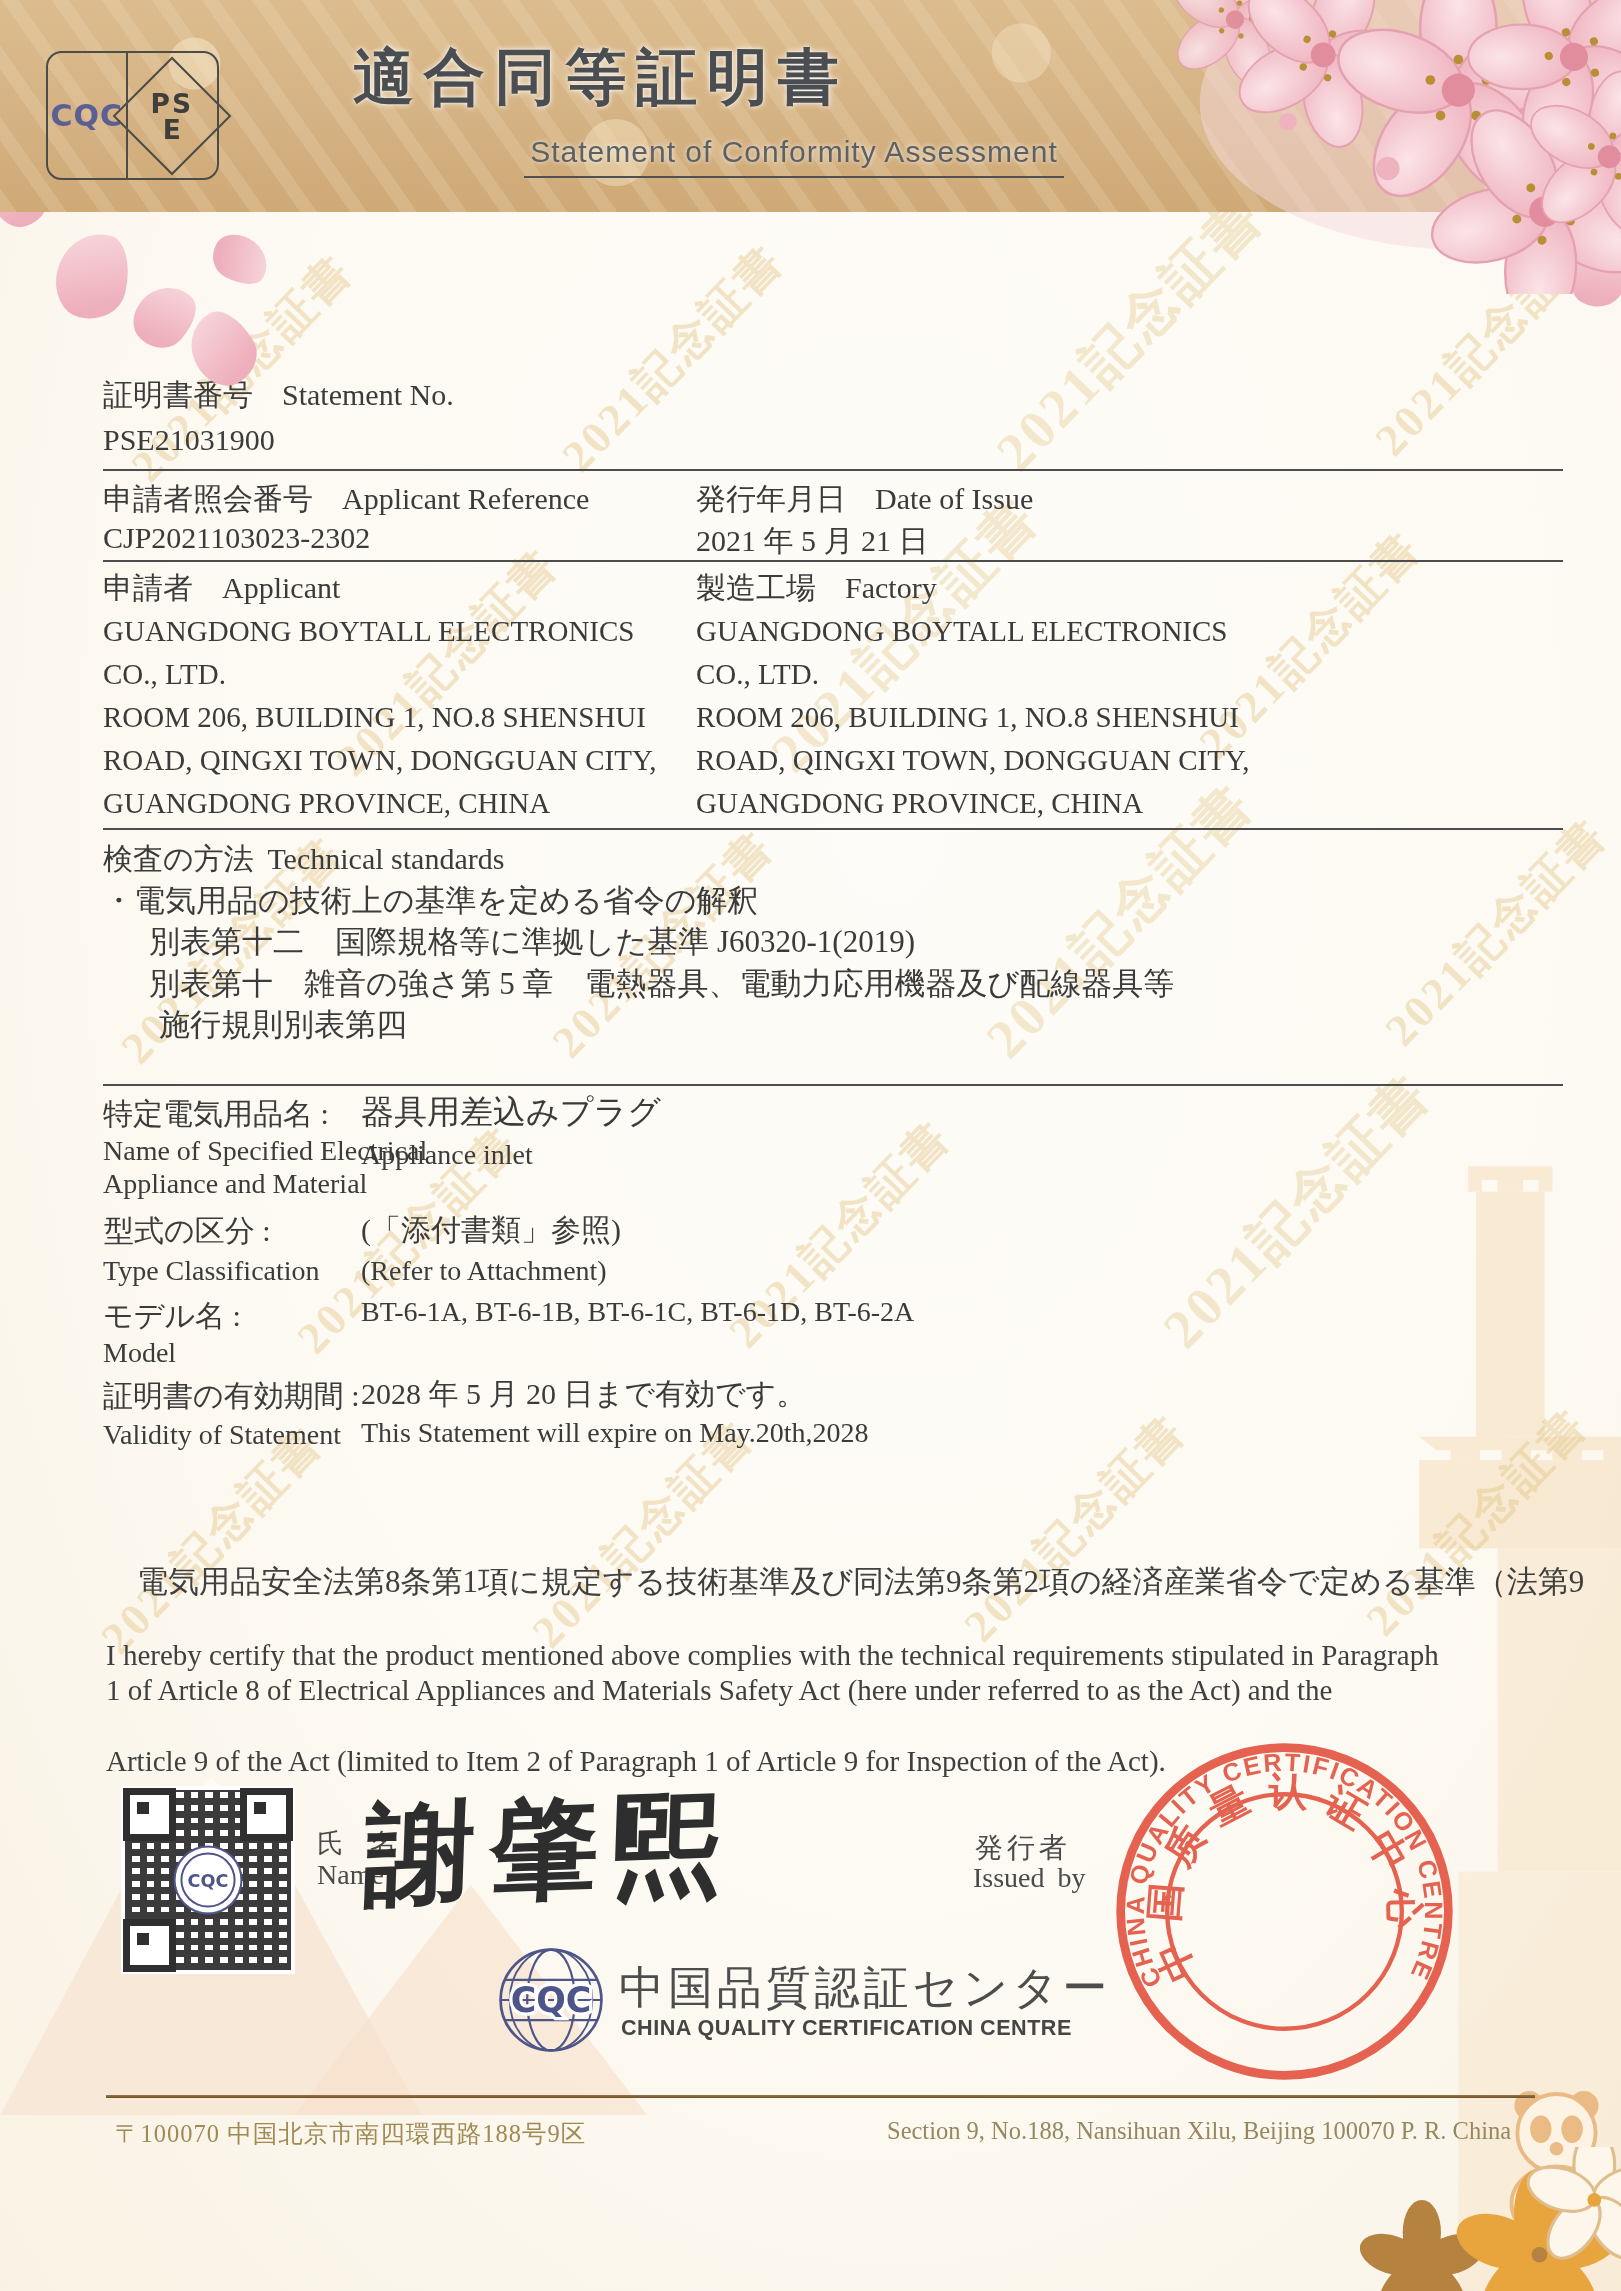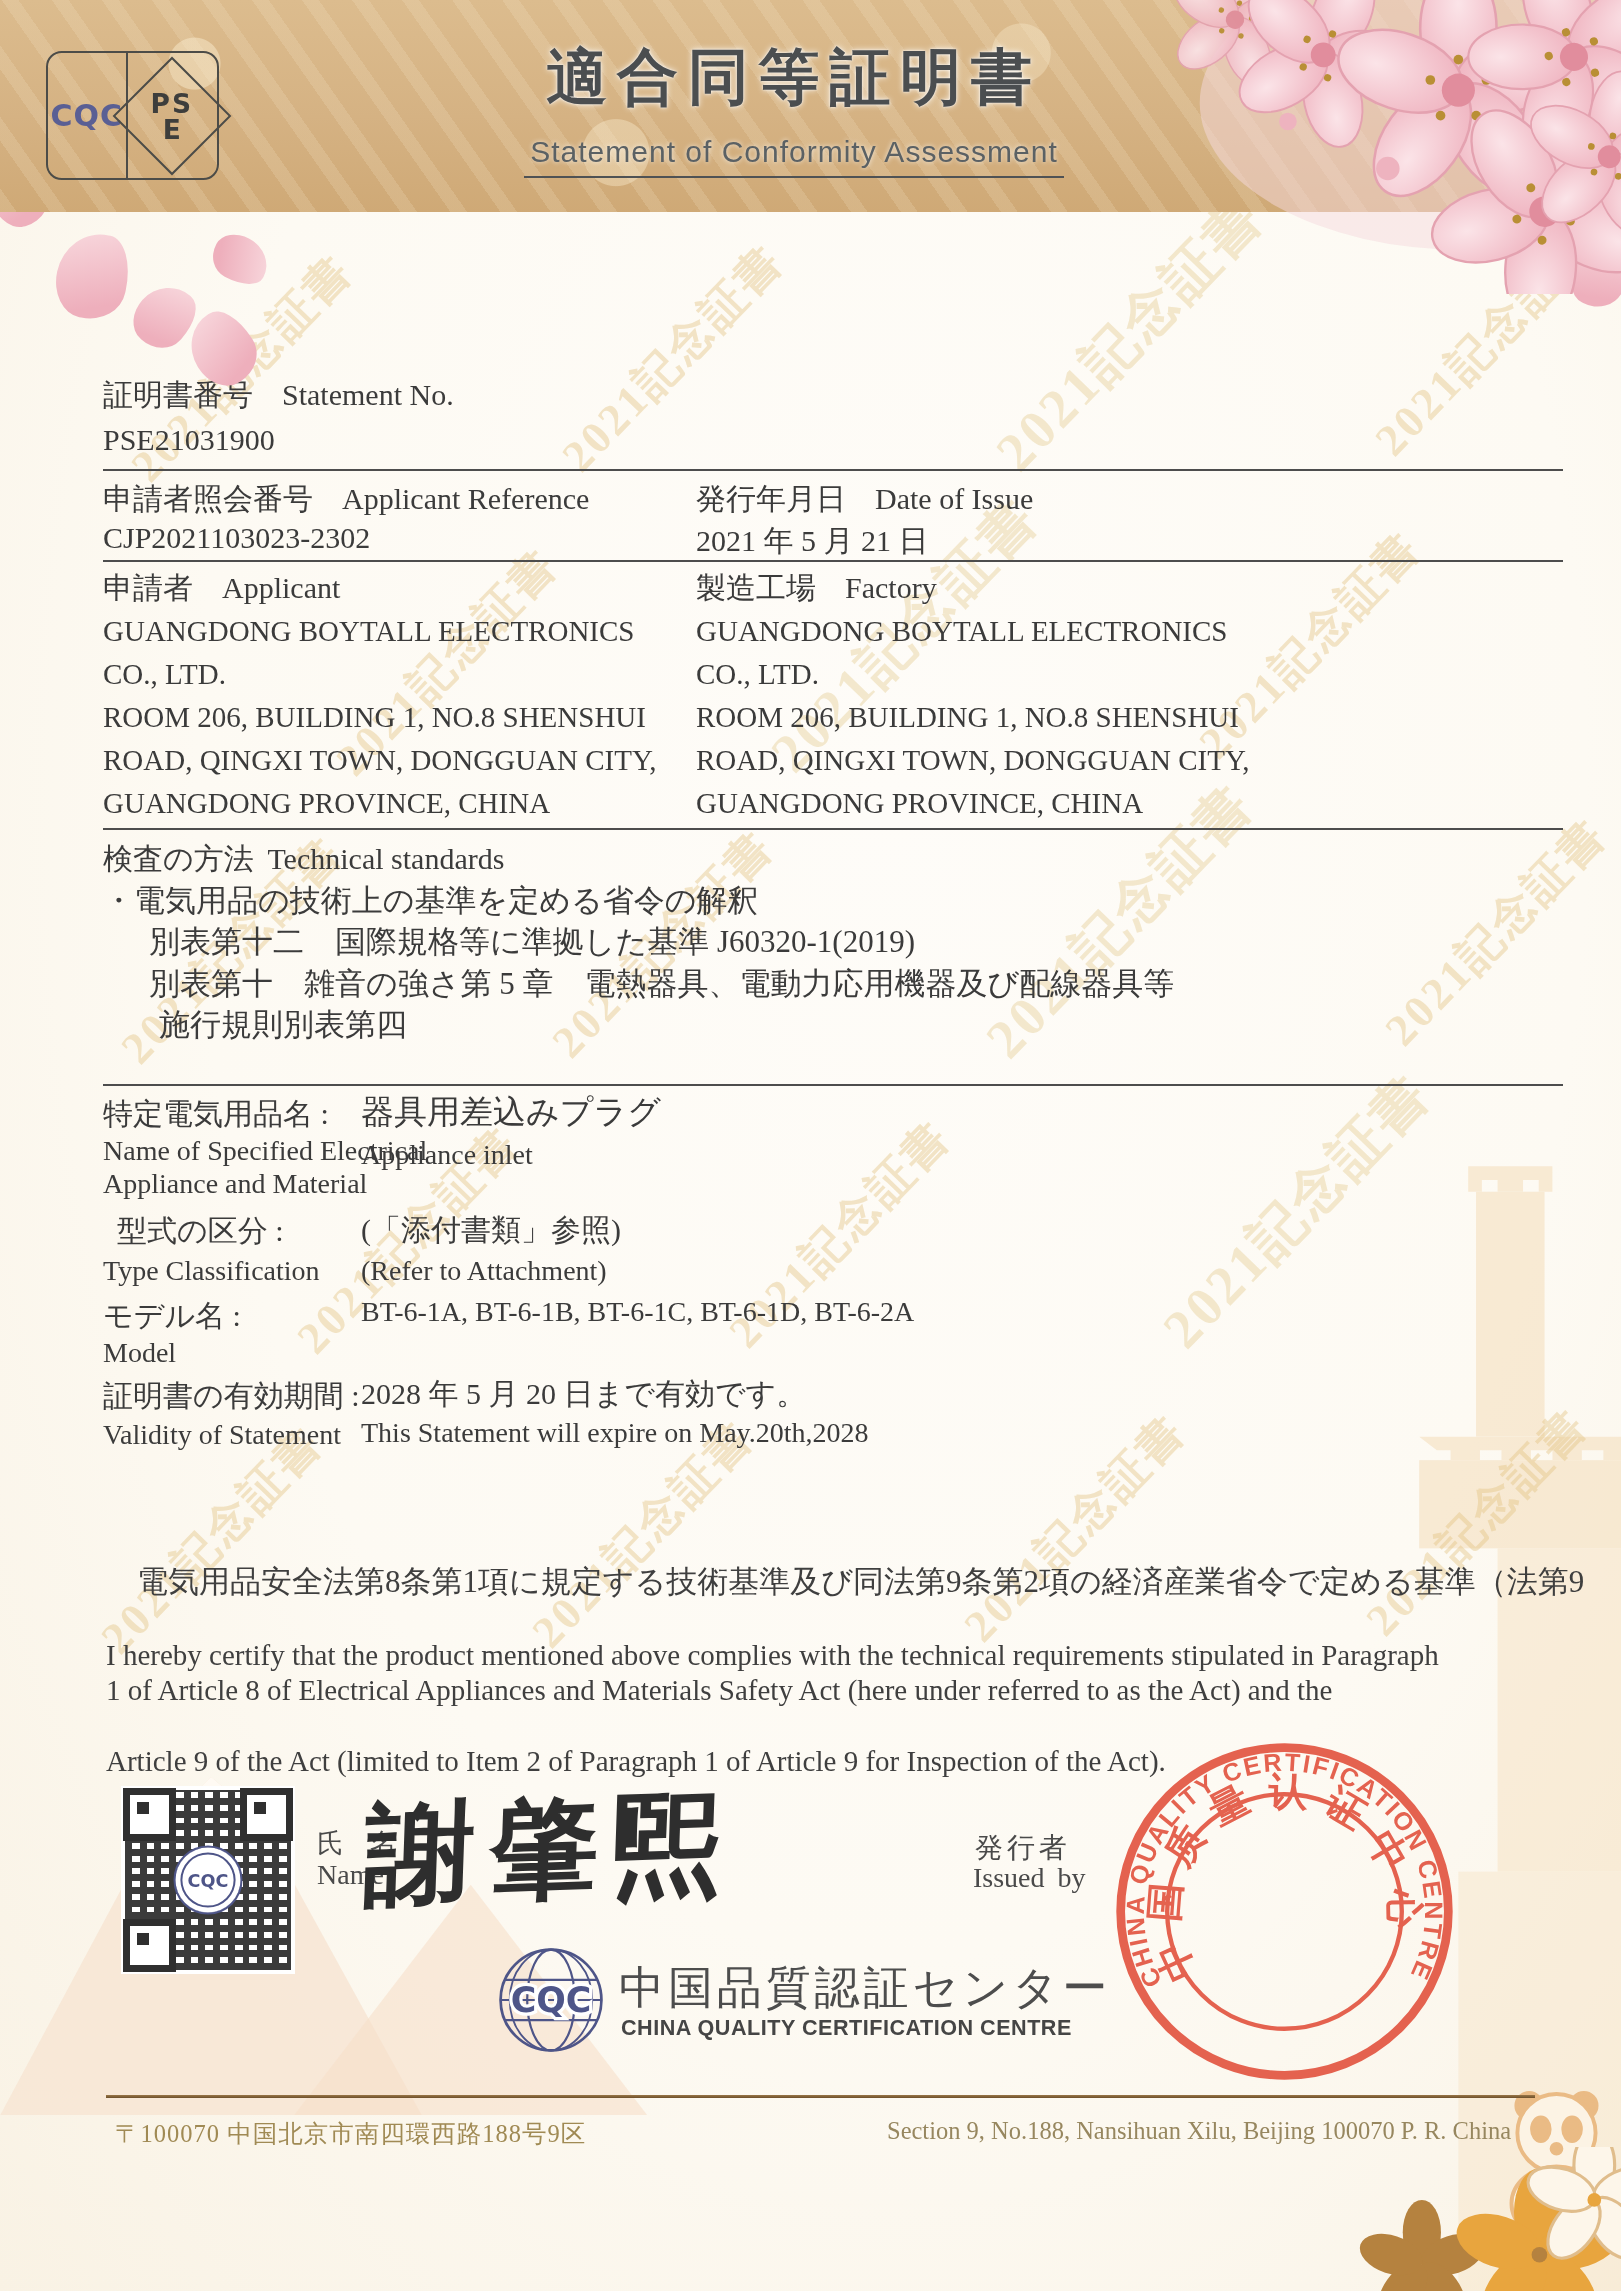--- a/index.html
+++ b/index.html
@@ -21,21 +21,21 @@
   .psebox .cell-l{width:46%;display:flex;align-items:center;justify-content:center;
       border-right:2px solid #4c4c48;}
   .cqc-word{font-family:"DejaVu Sans",sans-serif;font-weight:bold;font-size:30px;color:#5a5f94;letter-spacing:1px;}
   .psebox .cell-r{flex:1;display:flex;align-items:center;justify-content:center;}
   .diamond{width:80px;height:80px;border:2.5px solid #4c4c48;transform:rotate(45deg);
       display:flex;align-items:center;justify-content:center;}
   .diamond-in{transform:rotate(-45deg);text-align:center;line-height:25.5px;
       font-family:"DejaVu Sans",sans-serif;font-weight:bold;color:#3e3e3c;}
   .diamond-in .l1{font-size:26.5px;letter-spacing:2px;}
   .diamond-in .l2{font-size:26.5px;}
-  .title{position:absolute;left:353px;top:37px;width:882px;text-align:center;z-index:7;
+  .title{position:absolute;left:353px;top:37px;width:882px;z-index:7;
       font-size:61px;letter-spacing:9.8px;color:#4b4e50;font-weight:600;
       text-shadow:0 0 5.9px rgba(255,255,255,.9),0 0 2px rgba(255,255,255,.9);}
   .subtitle{position:absolute;left:353px;top:135px;width:882px;text-align:center;z-index:7;}
   .subtitle span{display:inline-block;font-family:"Liberation Sans","DejaVu Sans",sans-serif;
       font-size:30px;color:#5b6164;letter-spacing:1px;padding:0 5.9px 6.9px 5.9px;
       border-bottom:2.5px solid #4f5254;text-shadow:0 0 4.9px rgba(255,255,255,.8);}
   
   .hr{position:absolute;left:103px;width:1460px;height:2px;background:#4d4d4d;z-index:3;}
   .hr-footer{position:absolute;left:106px;width:1429px;height:2.9px;z-index:3;
       background:linear-gradient(180deg,#9a7748,#6d4f2a);}
@@ -257,21 +257,21 @@
   <div class="tech-line" style="left:149px;top:963px">別表第十　雑音の強さ第 5 章　電熱器具、電動力応用機器及び配線器具等</div>
   <div class="tech-line" style="left:159px;top:1004px">施行規則別表第四</div>
   <div class="hr" style="top:1084px"></div>
 
   <div class="lbl" style="left:103px;top:1094px">特定電気用品名 :</div>
   <div class="val" style="left:361px;top:1090px;font-size:33px">器具用差込みプラグ</div>
   <div class="lbl" style="left:103px;top:1135px;font-size:28px">Name of Specified Electrical</div>
   <div class="val" style="left:361px;top:1139px;font-size:28px">Appliance inlet</div>
   <div class="lbl" style="left:103px;top:1168px;font-size:28px">Appliance and Material</div>
 
-  <div class="lbl" style="left:117px;top:1211px">型式の区分 :</div>
+  <div class="lbl" style="left:104px;top:1211px">型式の区分 :</div>
   <div class="val" style="left:361px;top:1210px">(「添付書類」参照)</div>
   <div class="lbl" style="left:103px;top:1255px;font-size:28px">Type Classification</div>
   <div class="val" style="left:361px;top:1255px;font-size:28px">(Refer to Attachment)</div>
 
   <div class="lbl" style="left:103px;top:1296px">モデル名 :</div>
   <div class="val" style="left:361px;top:1296px;font-size:28px">BT-6-1A, BT-6-1B, BT-6-1C, BT-6-1D, BT-6-2A</div>
   <div class="lbl" style="left:103px;top:1337px;font-size:28px">Model</div>
 
   <div class="lbl" style="left:103px;top:1376px">証明書の有効期間 :</div>
   <div class="val" style="left:361px;top:1374px">2028 年 5 月 20 日まで有効です。</div>

